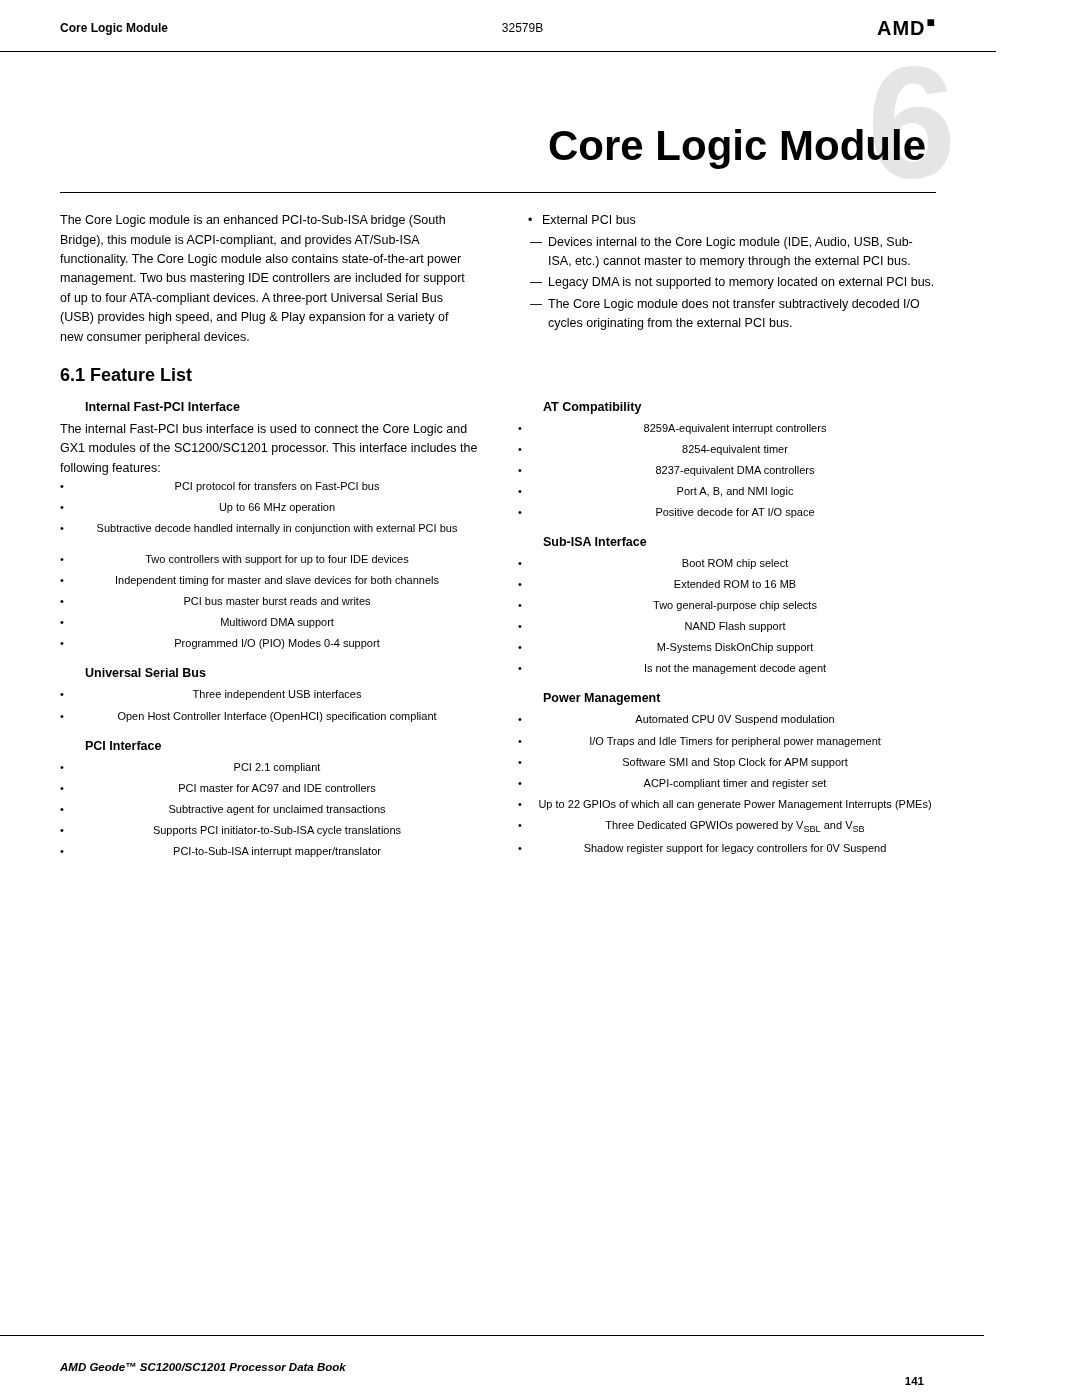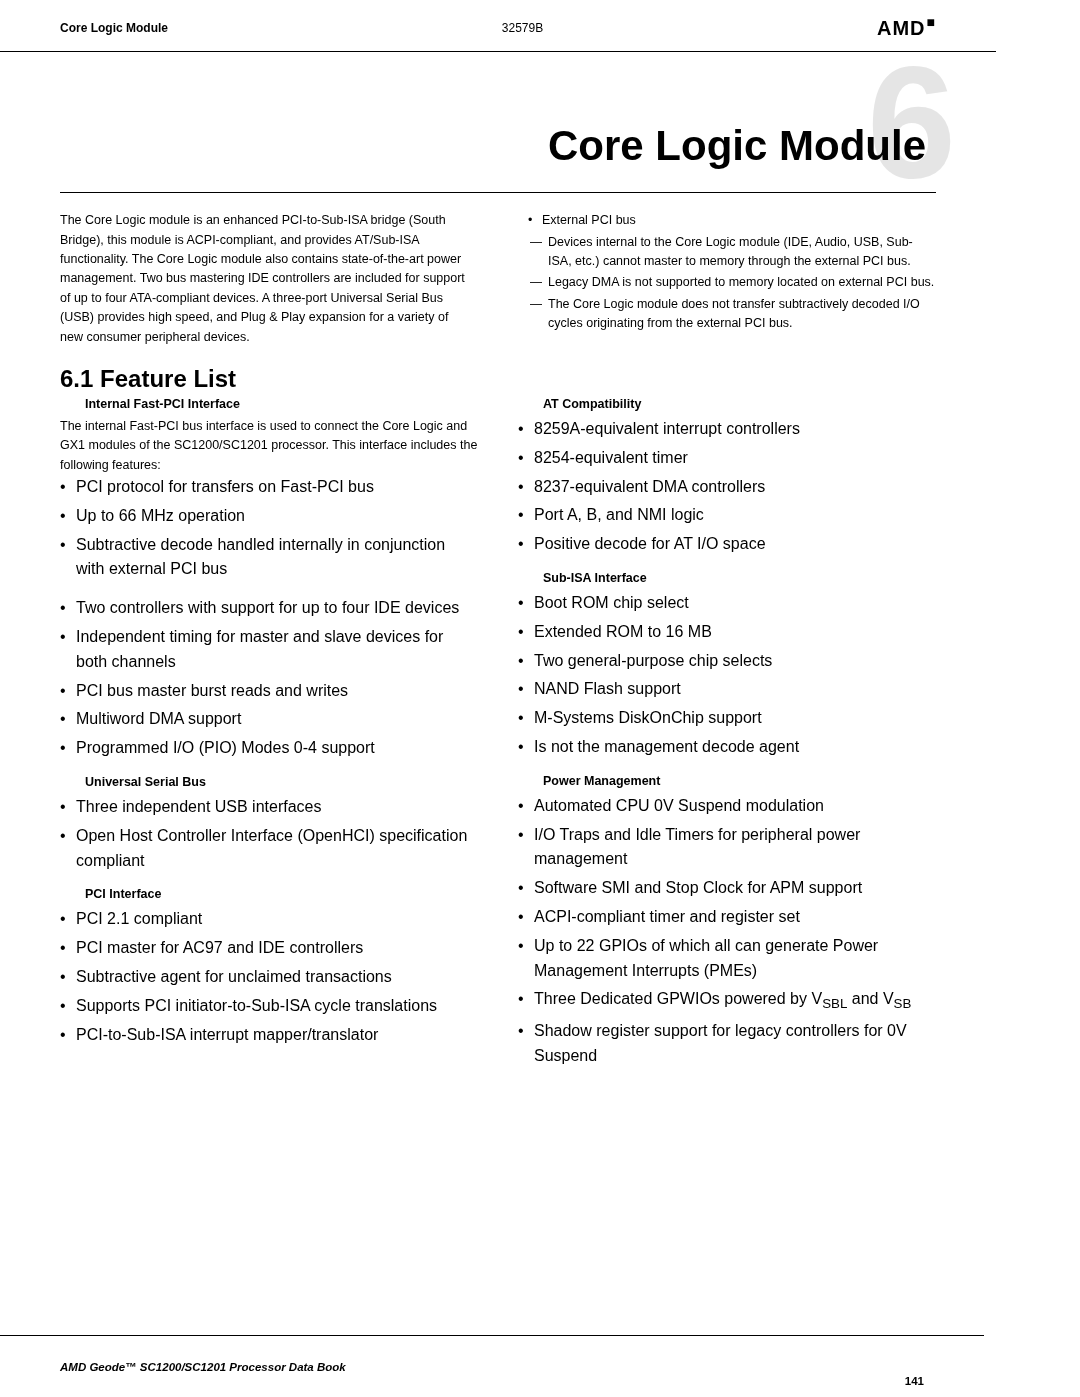--- a/index.html
+++ b/index.html
@@ -115,23 +115,23 @@
       padding-left: 20px;
     }
     .intro-right ul li.dash-item::before {
       content: "—";
       left: 2px;
       font-size: 12px;
     }
 
     
     .section-title {
-      font-size: 24px;
-      font-weight: bold;
-      margin-bottom: 4px;
+      font-size: 18px;
+      font-weight: bold;
+      margin-bottom: 14px;
     }
 
     .two-col {
       display: flex;
       gap: 40px;
     }
     .col-left {
       flex: 1;
     }
     .col-right {
@@ -151,25 +151,26 @@
       font-size: 12.5px;
       line-height: 1.55;
       margin-bottom: 0;
     }
     .bullet-list {
       list-style: none;
       padding: 0;
       margin: 0;
     }
     .bullet-list li {
-      font-size: 16px;
+      font-size: 11px;
       line-height: 1.55;
       padding-left: 16px;
       position: relative;
       margin-bottom: 4px;
+      text-align: center;
     }
     .bullet-list li::before {
       content: "•";
       position: absolute;
       left: 0;
     }
 
     
     .footer {
       position: absolute;

